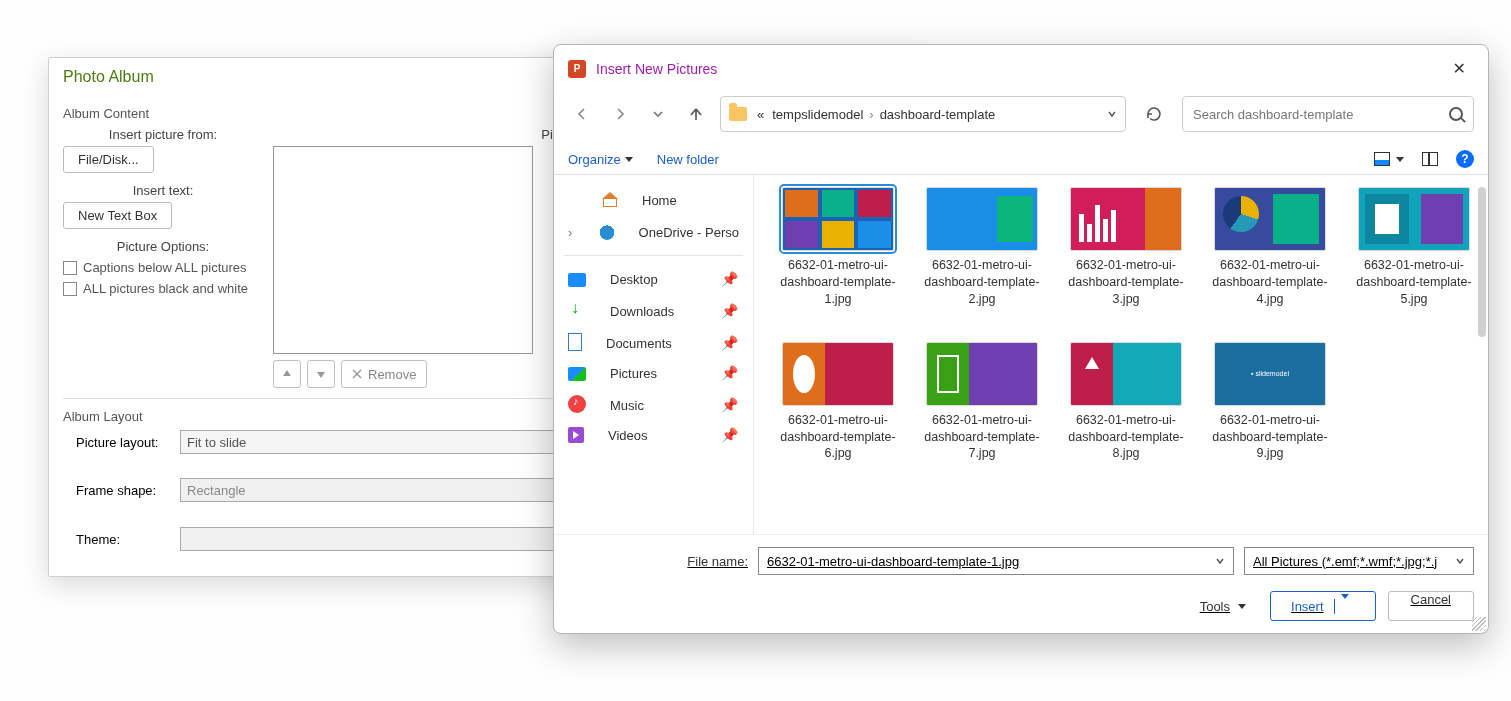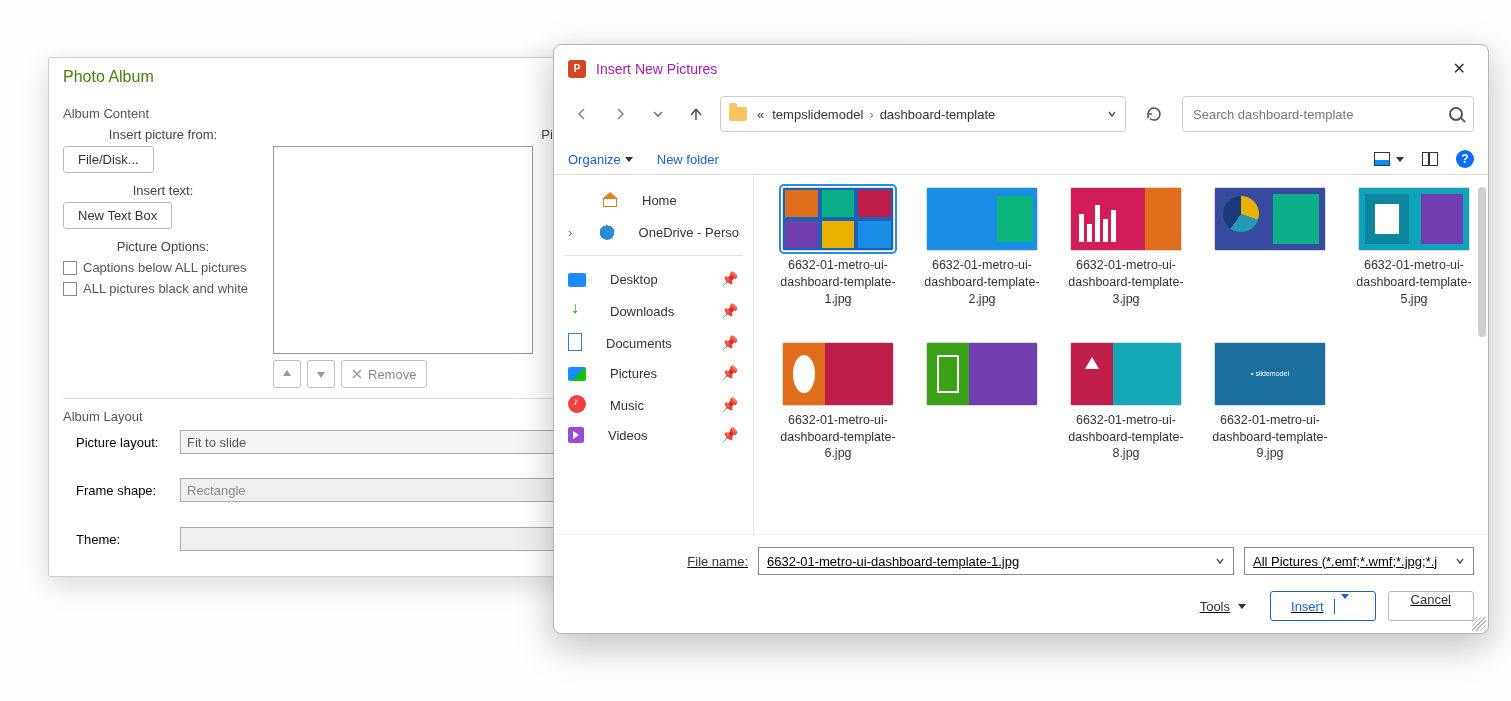--- a/index.html
+++ b/index.html
@@ -414,40 +414,42 @@
               </div>
             <div class="side"></div>
           </div>
           <div class="fname">6632-01-metro-ui-dashboard-template-3.jpg</div>
         </div>
         <div class="thumb-wrap">
           <div class="thumb t4">
               <div class="pie"></div>
               <div class="side"></div>
             </div>
+          <div class="fname">6632-01-metro-ui-dashboard-template-4.jpg</div>
         </div>
         <div class="thumb-wrap">
           <div class="thumb t5">
               <div class="a"></div>
               <div class="b2"></div>
             </div>
           <div class="fname">6632-01-metro-ui-dashboard-template-5.jpg</div>
         </div>
         <div class="thumb-wrap">
           <div class="thumb t6">
               <div class="l"></div>
               <div class="r"></div>
             </div>
           <div class="fname">6632-01-metro-ui-dashboard-template-6.jpg</div>
         </div>
         <div class="thumb-wrap">
           <div class="thumb t7">
               <div class="l"></div>
               <div class="r"></div>
             </div>
+          <div class="fname">6632-01-metro-ui-dashboard-template-7.jpg</div>
         </div>
         <div class="thumb-wrap">
           <div class="thumb t8">
               <div class="l"></div>
               <div class="r"></div>
             </div>
           <div class="fname">6632-01-metro-ui-dashboard-template-8.jpg</div>
         </div>
         <div class="thumb-wrap">
           <div class="thumb t9">▪ slidemodel</div>

